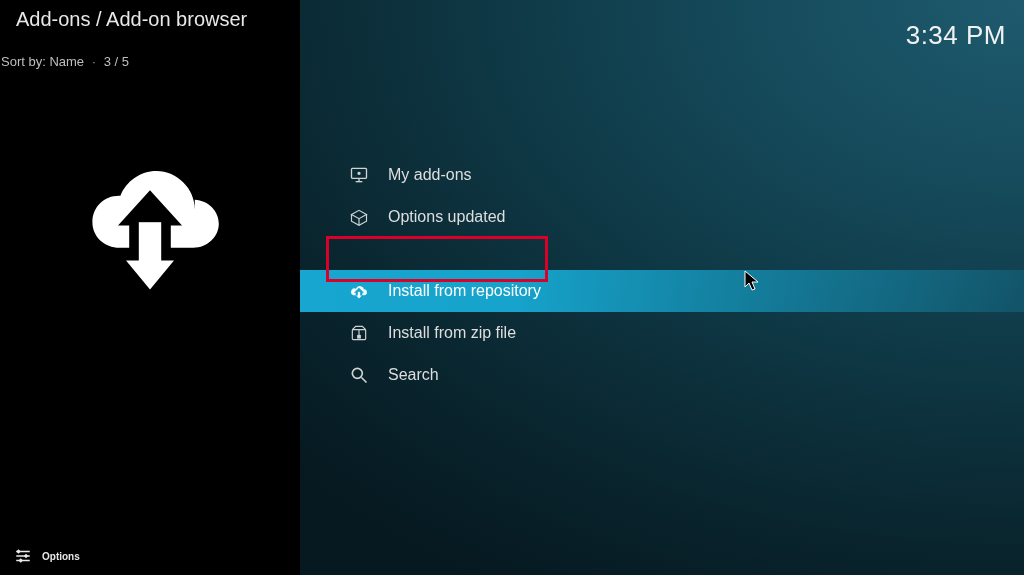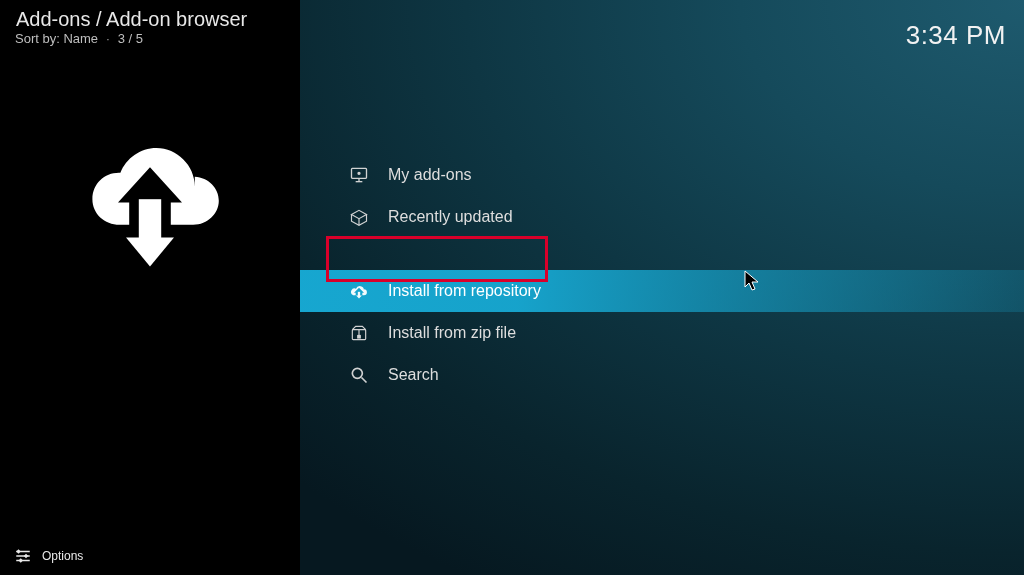--- a/index.html
+++ b/index.html
@@ -20,43 +20,45 @@
     flex-direction: column;
   }
   .breadcrumb {
     padding: 8px 16px 0 16px;
     font-size: 20px;
     font-weight: 300;
     color: #e8e8e8;
     white-space: nowrap;
   }
   .sortline {
-    padding: 0 15px;
+    padding: 0 1px;
     font-size: 13px;
     color: #bfbfbf;
     font-weight: 300;
+    margin-top: 23px;
   }
   .sortline .dot { margin: 0 4px; color: #9a9a9a; }
   .hero-icon {
     flex: 0 0 auto;
     display: flex;
     justify-content: center;
     margin-top: 70px;
   }
   .hero-icon svg { width: 160px; height: 160px; }
   .footer-options {
     position: absolute;
     bottom: 10px;
     left: 14px;
     display: flex;
     align-items: center;
     gap: 10px;
-    font-size: 12px;
+    font-size: 10px;
     color: #e8e8e8;
     cursor: pointer;
+    font-weight: bold;
   }
   .footer-options .opt-icon svg { width: 18px; height: 18px; display:block; }
 
   
   .right {
     flex: 1;
     background: radial-gradient(ellipse 140% 120% at 100% 0%, #1e5a6e 0%, #154a5b 28%, #0e3643 55%, #09242d 80%, #061820 100%);
     position: relative;
   }
   .clock {
@@ -162,21 +164,21 @@
       </div>
 
       <div class="menu-item">
         <span class="micon">
           <svg viewBox="0 0 24 24" fill="none" stroke="#dcdcdc" stroke-width="1.4">
             <path d="M3 9 L12 4 L21 9 L12 14 Z"></path>
             <path d="M3 9 L3 17 L12 22 L21 17 L21 9"></path>
             <path d="M12 14 L12 22"></path>
           </svg>
         </span>
-        <span>Recently updated</span>
+        <span>Options updated</span>
       </div>
 
       <div class="menu-item selected">
         <span class="micon">
           <svg viewBox="0 0 24 24" fill="#ffffff">
             <path d="M18 11a5 5 0 0 0-9.6-1.8A4 4 0 0 0 5 17h3v-3H6l6-6 6 6h-2v3h2a3.5 3.5 0 0 0 0-7z"></path>
             <rect x="10.6" y="13" width="2.8" height="5"></rect>
             <path d="M8.5 17.5 L12 21 L15.5 17.5 Z"></path>
           </svg>
         </span>

